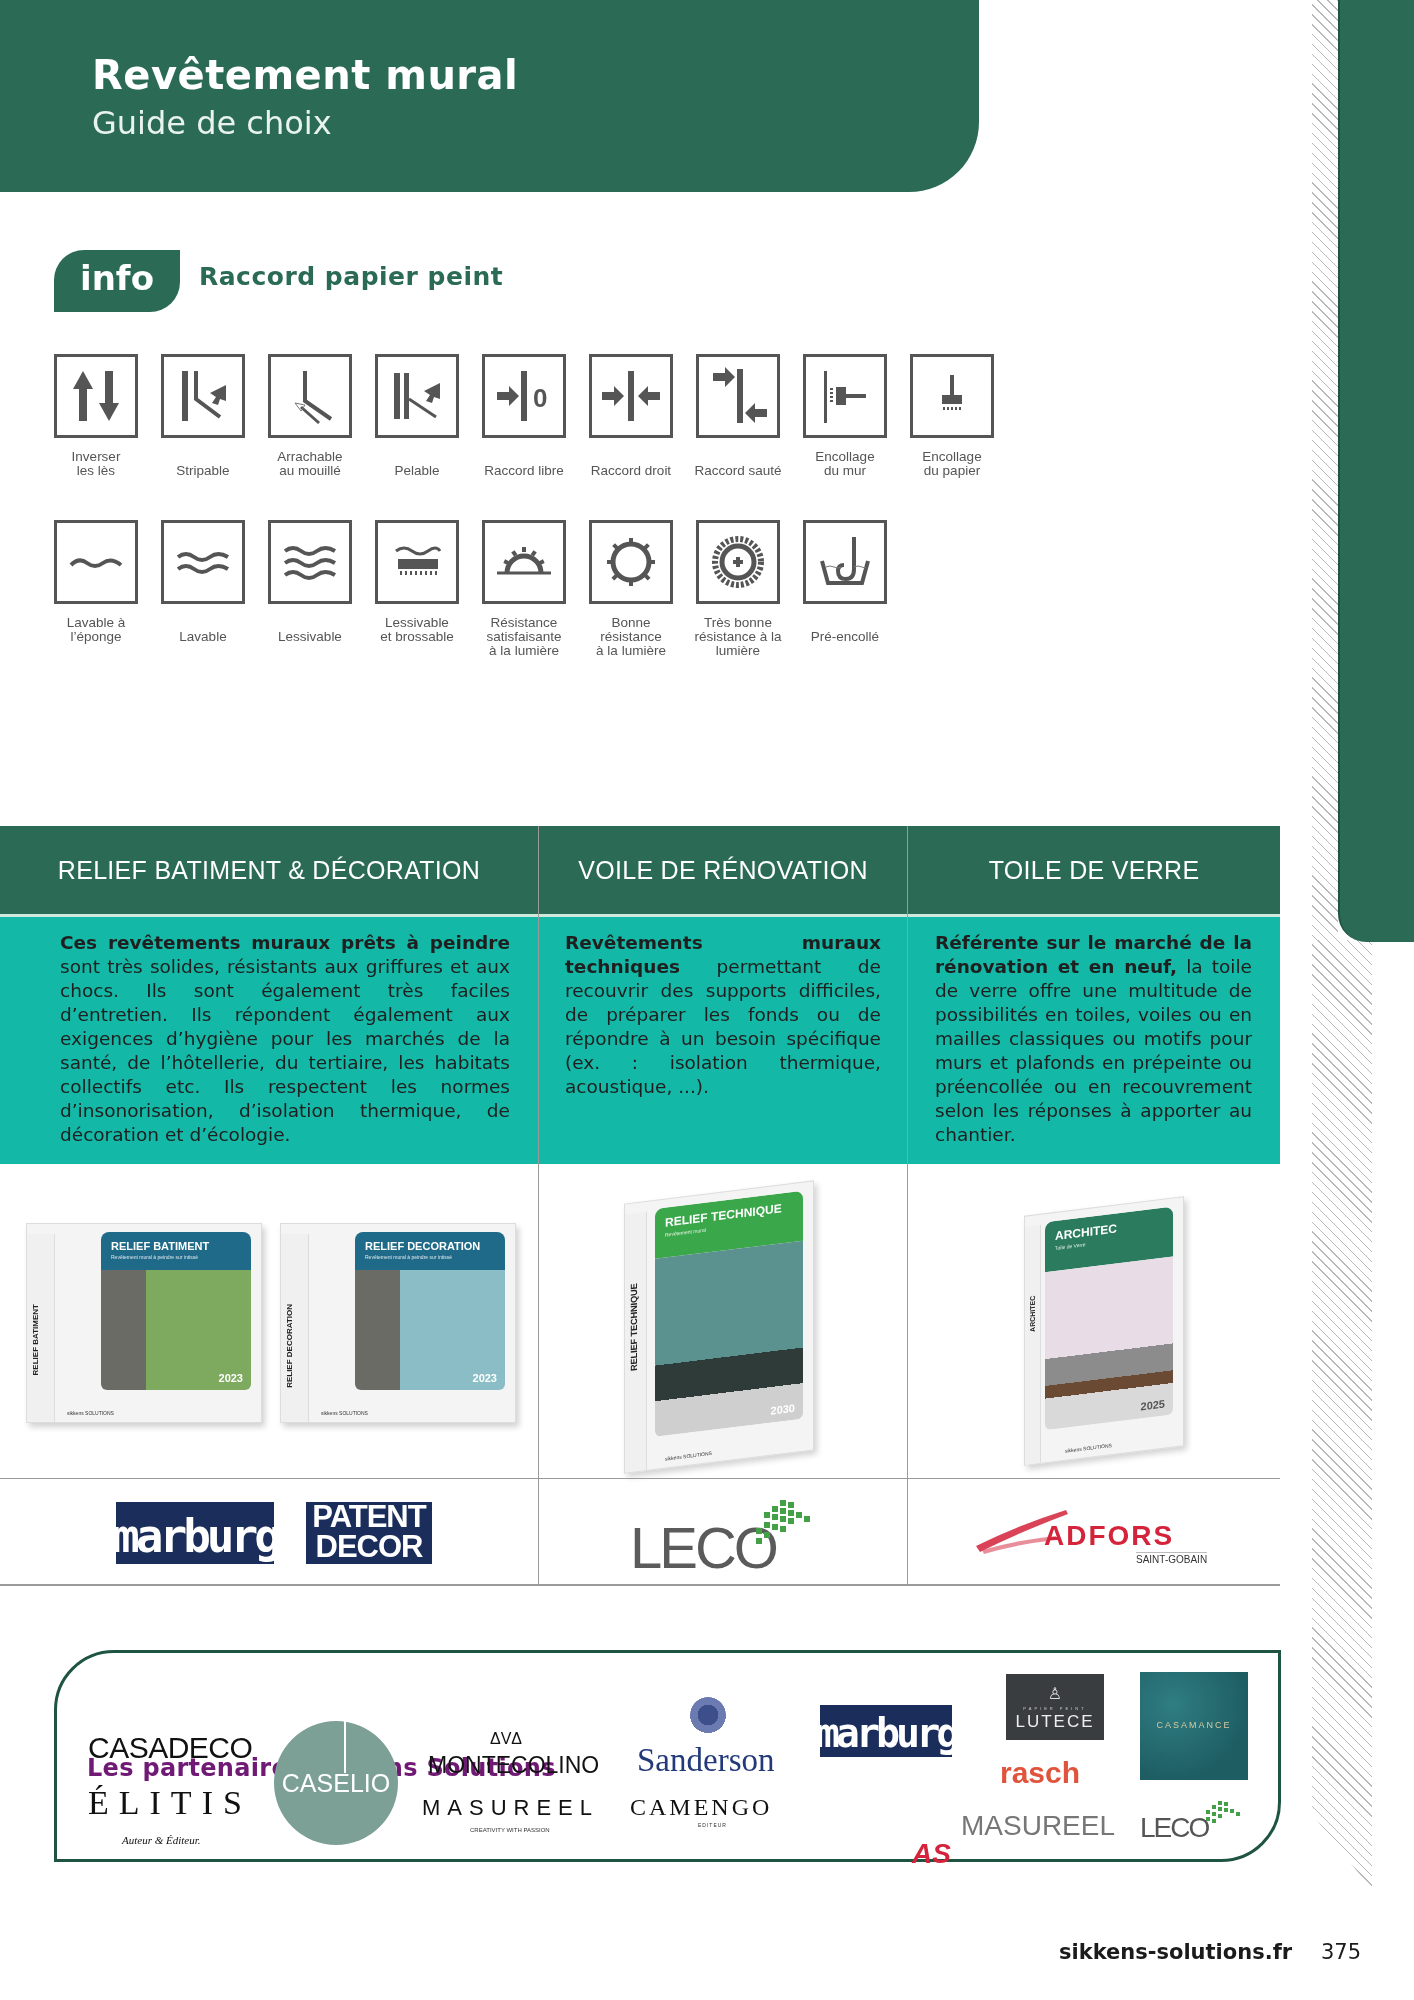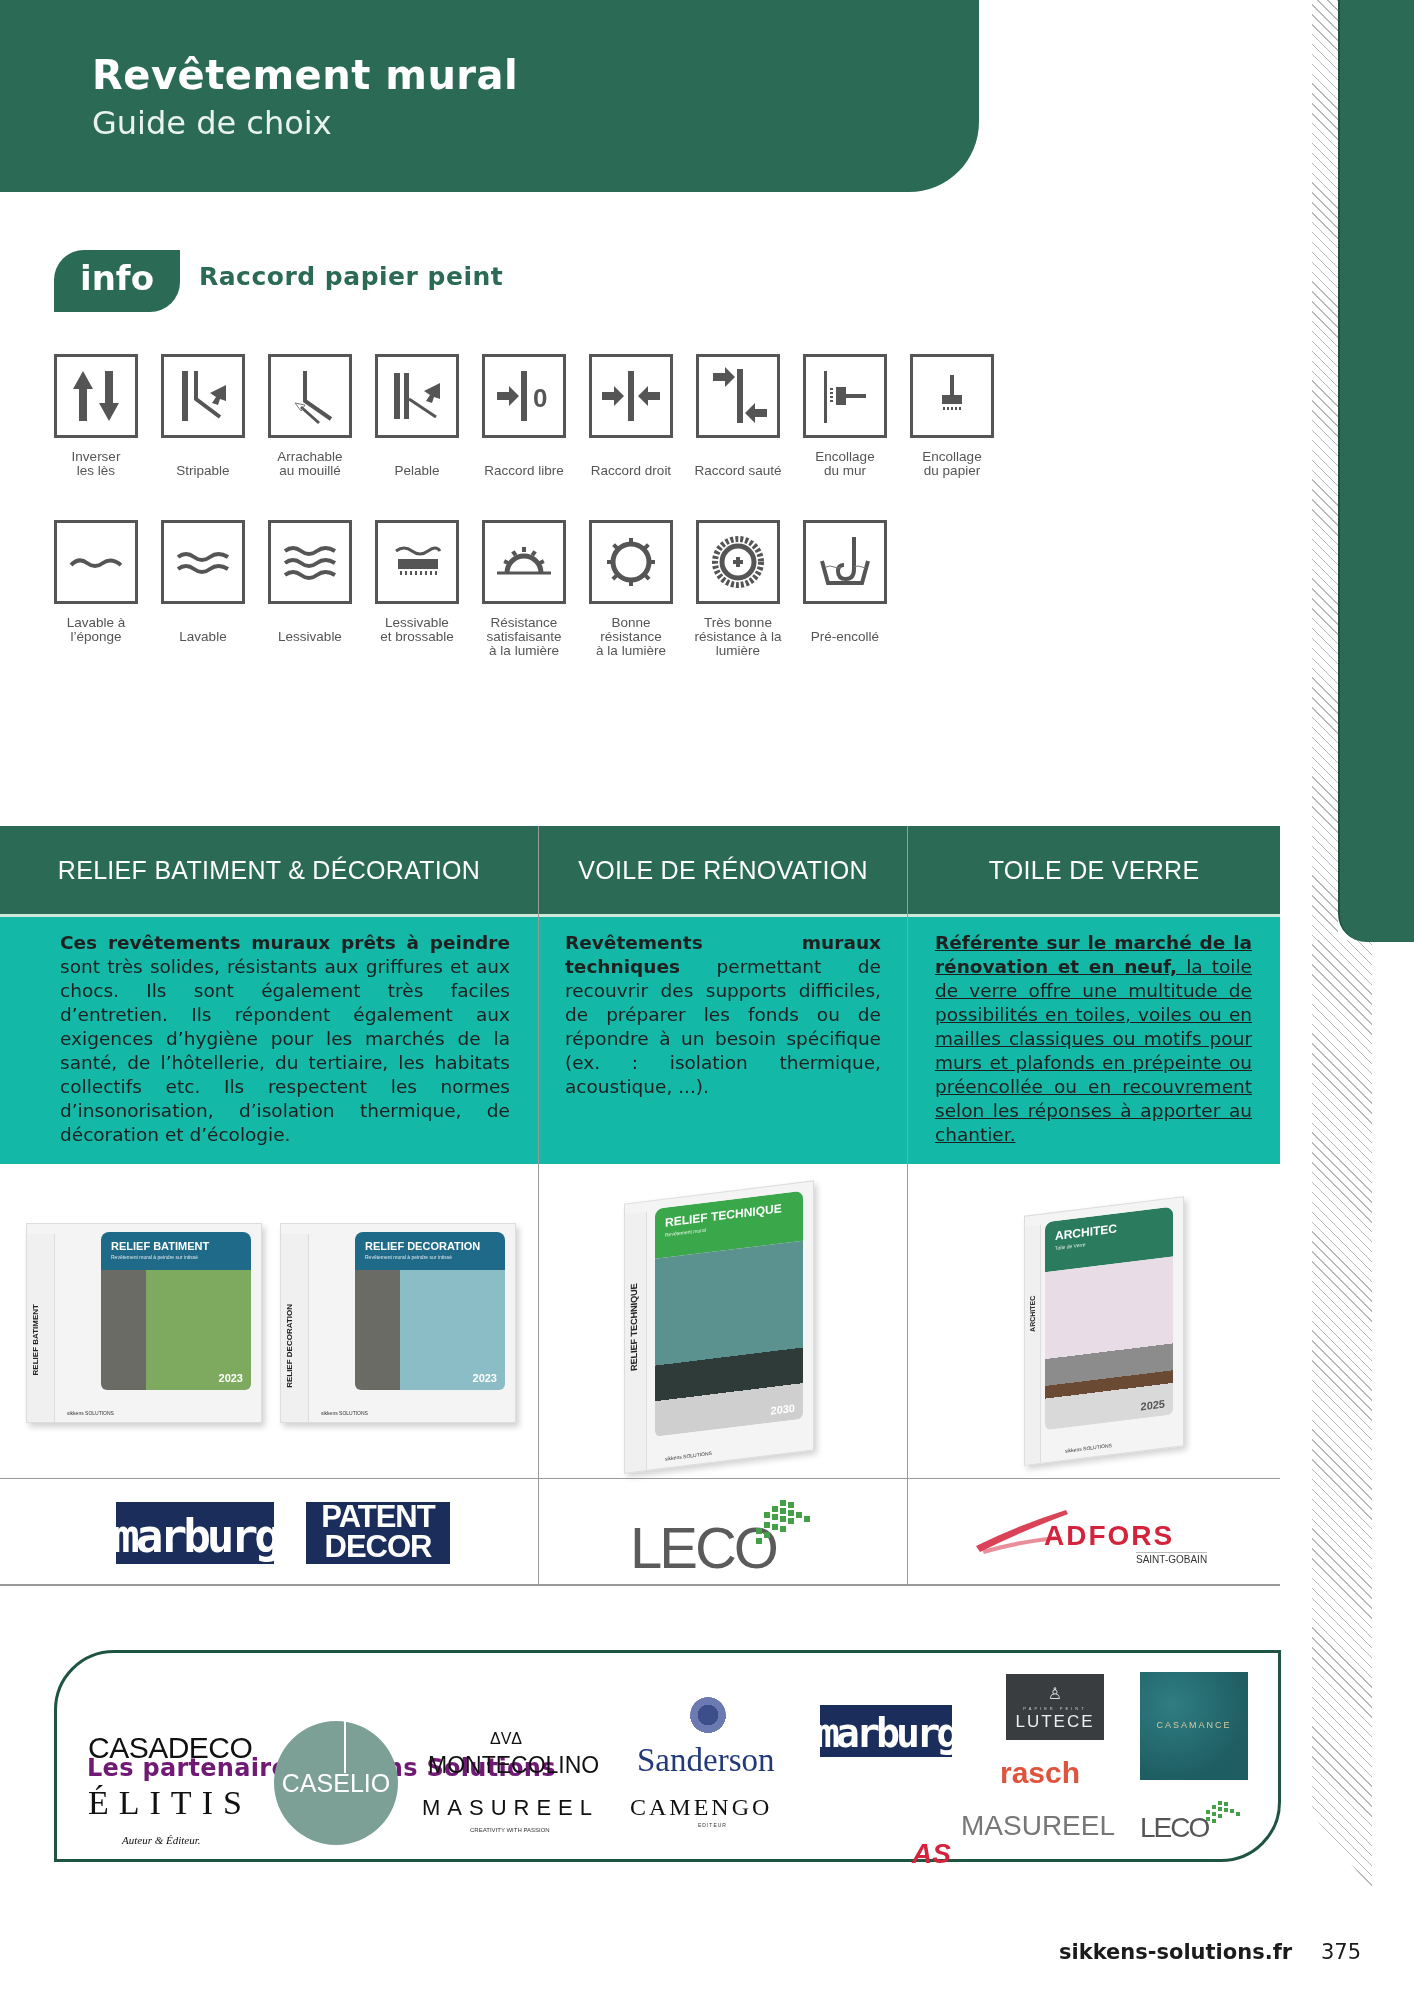--- a/index.html
+++ b/index.html
@@ -289,21 +289,21 @@
   <div class="hdr" style="left:0; width:538px;">RELIEF BATIMENT &amp; DÉCORATION</div>
   <div class="hdr" style="left:539px; width:368px;">VOILE DE RÉNOVATION</div>
   <div class="hdr" style="left:908px; width:372px;">TOILE DE VERRE</div>
 
   <div class="desc" style="left:0; width:538px; padding-left:60px; padding-right:28px;">
     <b>Ces revêtements muraux prêts à peindre</b><span> sont très solides, résistants aux griffures et aux chocs. Ils sont également très faciles d’entretien. Ils répondent également aux exigences d’hygiène pour les marchés de la santé, de l’hôtellerie, du tertiaire, les habitats collectifs etc. Ils respectent les normes d’insonorisation, d’isolation thermique, de décoration et d’écologie.</span>
   </div>
   <div class="desc" style="left:539px; width:368px; padding-left:26px; padding-right:26px;">
     <b>Revêtements muraux techniques</b><span> permettant de recouvrir des supports difficiles, de préparer les fonds ou de répondre à un besoin spécifique (ex. : isolation thermique, acoustique, ...).</span>
   </div>
-  <div class="desc" style="left:908px; width:372px; padding-left:27px; padding-right:28px;text-decoration:underline;">
+  <div class="desc" style="left:908px; width:372px; padding-left:27px; padding-right:28px;">
     <b>Référente sur le marché de la rénovation et en neuf,</b><span> la toile de verre offre une multitude de possibilités en toiles, voiles ou en mailles classiques ou motifs pour murs et plafonds en prépeinte ou préencollée ou en recouvrement selon les réponses à apporter au chantier.</span>
   </div>
 
   <div class="binder" style="left:26px; top:397px; width:236px; height:200px;">
     <div class="spine">
         <div class="spine-text">RELIEF BATIMENT</div>
       </div>
     <div class="cover" style="left:74px;">
       <div class="band" style="background:#1f6a88;"><span>RELIEF BATIMENT</span><small>Revêtement mural à peindre sur intissé</small></div>
       <div class="photo" style="background:linear-gradient(90deg,#6b6b66 0 30%, #7daa5f 30% 100%);"></div>
@@ -348,21 +348,21 @@
   </div>
 
   <div class="hline" style="top:652px;"></div>
   <div class="hline" style="top:758px; height:2px;"></div>
   <div class="vline" style="left:538px;"></div>
   <div class="vline" style="left:907px;"></div>
 
   <div class="logo-marburg" style="left:116px; top:676px; width:158px; height:62px; font-size:46px; letter-spacing:-4px;">
       <span>marburg</span>
     </div>
-  <div class="logo-patent" style="left:306px; top:676px; width:144px; height:62px;"><span>PATENT DECOR</span></div>
+  <div class="logo-patent" style="left:306px; top:676px; width:126px; height:62px;"><span>PATENT DECOR</span></div>
   <div class="logo-leco" style="left:630px; top:688px; font-size:58px;"><span>LECO</span></div>
   <svg style="position:absolute; left:750px; top:672px; width:70px; height:50px;" viewBox="0 0 70 50">
     <g fill="#43a047">
       <rect x="30" y="2" width="6" height="6"></rect>
         <rect x="38" y="4" width="6" height="6"></rect>
         <rect x="22" y="8" width="6" height="6"></rect>
         <rect x="30" y="10" width="6" height="6"></rect>
         <rect x="38" y="12" width="6" height="6"></rect>
         <rect x="46" y="14" width="6" height="6"></rect>
         <rect x="14" y="14" width="6" height="6"></rect>

